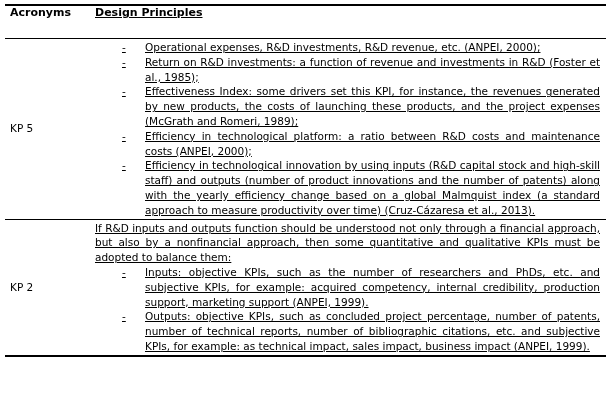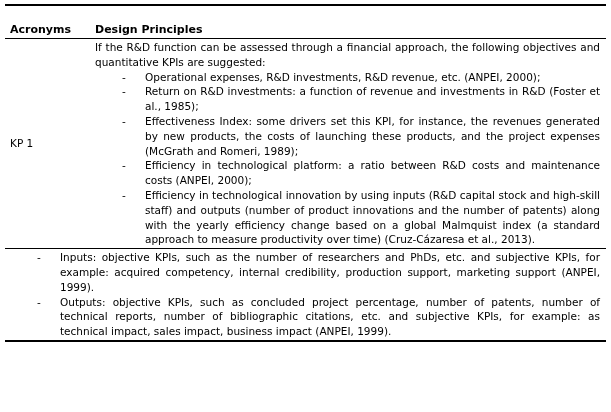--- a/index.html
+++ b/index.html
@@ -21,21 +21,21 @@
     box-sizing: border-box;
     padding-top: 4px;
   }
   .tbl {
     margin: 0 5px;
     border-top: 2px solid #000000;
     border-bottom: 2px solid #000000;
   }
   .header-row {
     display: flex;
-    align-items: flex-end;
+    align-items: flex-start;
     height: 32px;
     font-weight: bold;
     font-size: 11px;
     border-bottom: 1.5px solid #000000;
   }
   .body-row {
     display: flex;
     padding: 1px 0;
   }
   .body-row.divided {
@@ -49,20 +49,21 @@
   }
   .body-row .col-a {
     display: flex;
     align-items: center;
   }
   .col-c {
     flex: 1;
     padding-left: 5px;
     padding-right: 6px;
     box-sizing: border-box;
+    text-decoration: underline;
   }
   .intro {
     margin: 0;
     text-align: justify;
   }
   .bullet {
     display: flex;
   }
   .bullet .dash {
     flex: 0 0 23px;
@@ -79,23 +80,22 @@
 
 <div class="page">
   <div class="tbl">
 
     <div class="header-row">
       <div class="col-a">Acronyms</div>
       <div class="col-c">Design Principles</div>
     </div>
 
     <div class="body-row divided">
-      <div class="col-a">KP 1</div>
+      <div class="col-a">KP 5</div>
       <div class="col-c">
-        <p class="intro">If the R&amp;D function can be assessed through a financial approach, the following objectives and quantitative KPIs are suggested:</p>
         <div class="bullet">
           <span class="dash">-</span>
           <span class="btext">Operational expenses, R&amp;D investments, R&amp;D revenue, etc. (ANPEI, 2000);</span>
         </div>
         <div class="bullet">
           <span class="dash">-</span>
           <span class="btext">Return on R&amp;D investments: a function of revenue and investments in R&amp;D (Foster et al., 1985);</span>
         </div>
         <div class="bullet">
           <span class="dash">-</span>
@@ -106,21 +106,23 @@
           <span class="btext">Efficiency in technological platform: a ratio between R&amp;D costs and maintenance costs (ANPEI, 2000);</span>
         </div>
         <div class="bullet">
           <span class="dash">-</span>
           <span class="btext">Efficiency in technological innovation by using inputs (R&amp;D capital stock and high-skill staff) and outputs (number of product innovations and the number of patents) along with the yearly efficiency change based on a global Malmquist index (a standard approach to measure productivity over time) (Cruz-Cázaresa et al., 2013).</span>
         </div>
       </div>
     </div>
 
     <div class="body-row">
+      <div class="col-a">KP 2</div>
       <div class="col-c">
+        <p class="intro">If R&amp;D inputs and outputs function should be understood not only through a financial approach, but also by a nonfinancial approach, then some quantitative and qualitative KPIs must be adopted to balance them:</p>
         <div class="bullet">
           <span class="dash">-</span>
           <span class="btext">Inputs: objective KPIs, such as the number of researchers and PhDs, etc. and subjective KPIs, for example: acquired competency, internal credibility, production support, marketing support (ANPEI, 1999).</span>
         </div>
         <div class="bullet">
           <span class="dash">-</span>
           <span class="btext">Outputs: objective KPIs, such as concluded project percentage, number of patents, number of technical reports, number of bibliographic citations, etc. and subjective KPIs, for example: as technical impact, sales impact, business impact (ANPEI, 1999).</span>
         </div>
       </div>
     </div>

